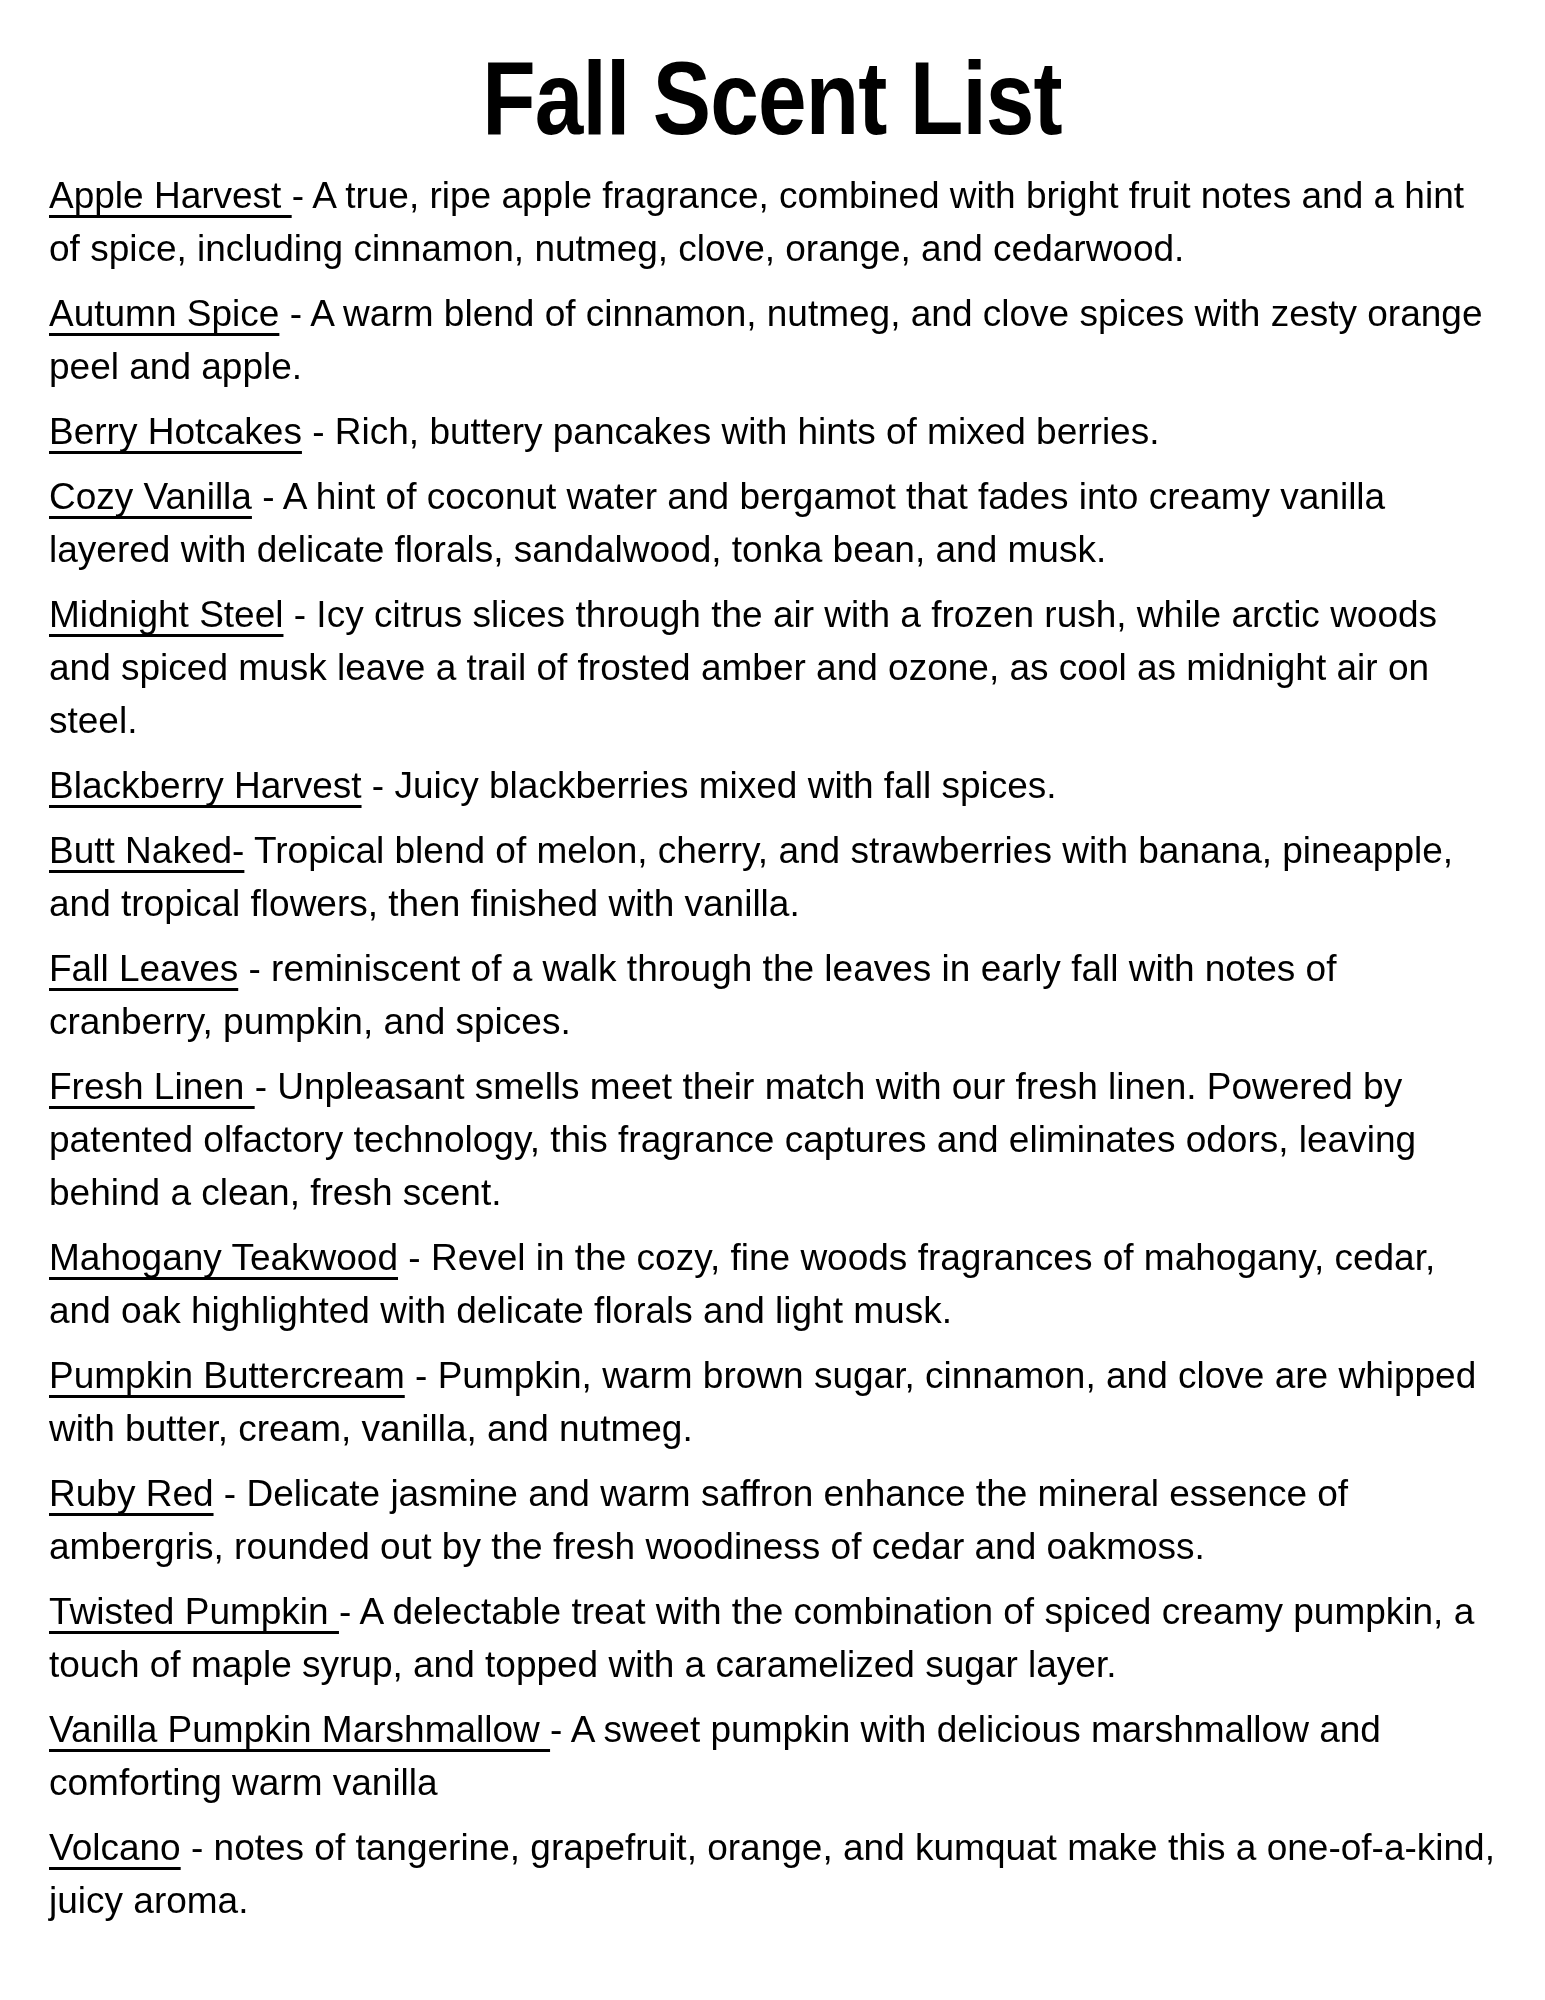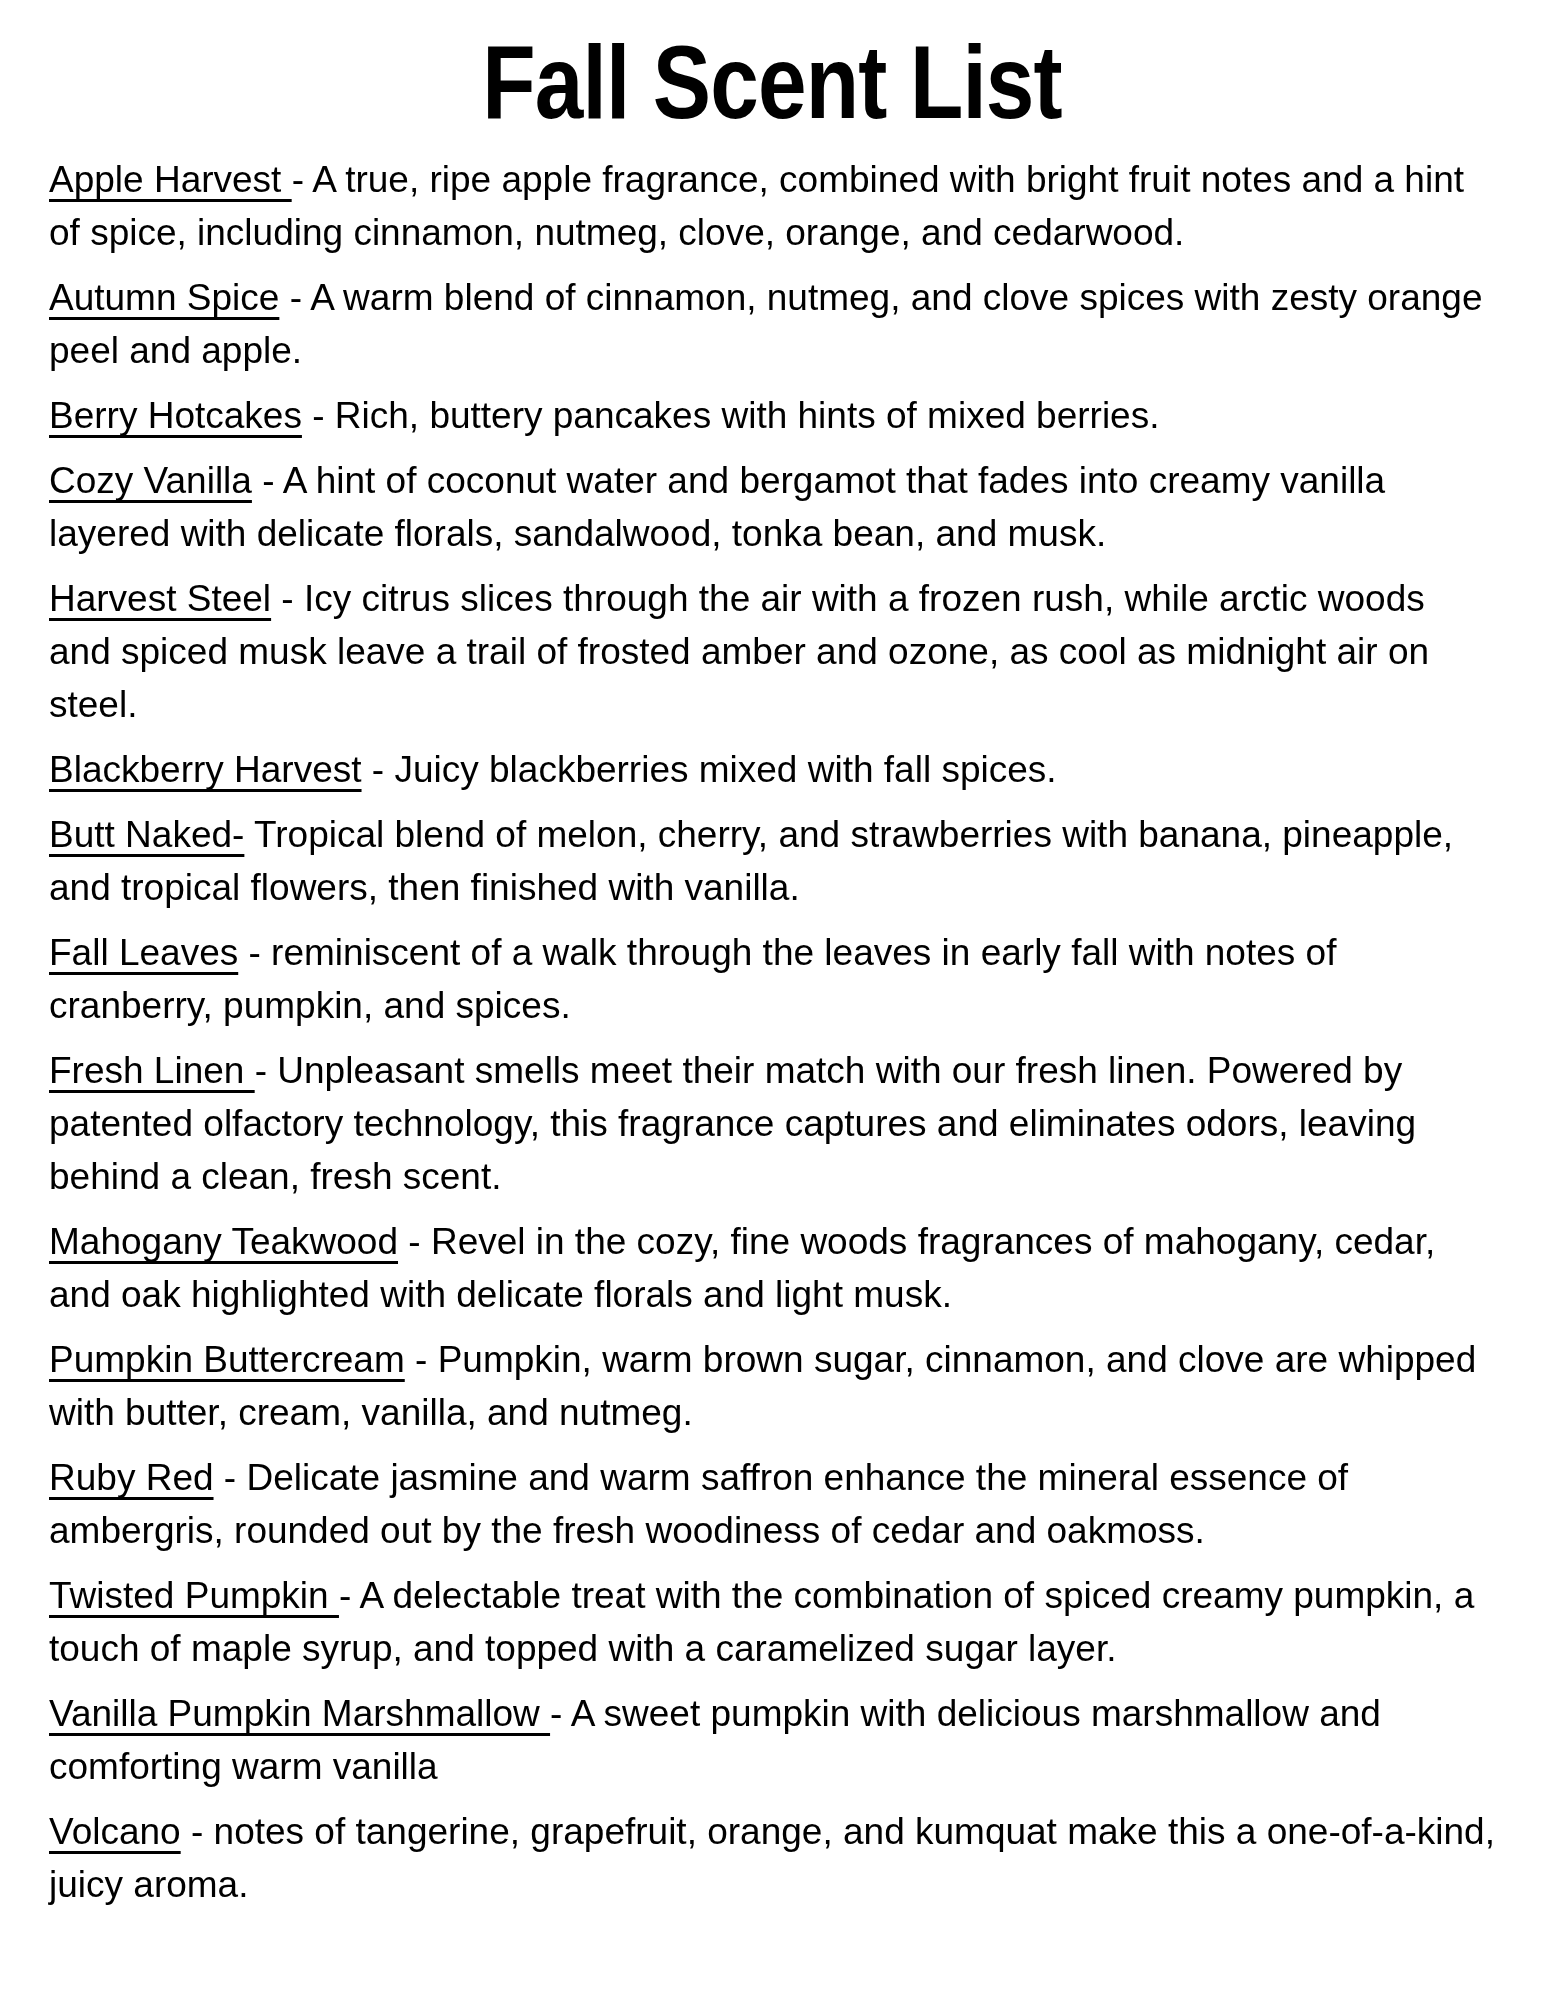--- a/index.html
+++ b/index.html
@@ -9,21 +9,21 @@
   }
   .page {
     position: relative;
     width: 1545px;
     height: 2000px;
     background: #ffffff;
     color: #000000;
     font-family: "Liberation Sans", sans-serif;
     overflow: hidden;
     box-sizing: border-box;
-    padding: 0 37px;
+    padding: 16px 37px;
   }
   .page-title {
     margin: 30px 0 19px 0;
     text-align: center;
     font-size: 104px;
     line-height: 1.0;
     font-weight: 800;
     letter-spacing: -1px;
     white-space: nowrap;
   }
@@ -57,21 +57,21 @@
   <h1 class="page-title"><span class="title-inner">Fall Scent List</span></h1>
 
   <p class="scent"><span class="scent-name">Apple Harvest </span><span class="scent-sep">- </span><span class="scent-desc">A true, ripe apple fragrance, combined with bright fruit notes and a hint of spice, including cinnamon, nutmeg, clove, orange, and cedarwood.</span></p>
 
   <p class="scent"><span class="scent-name">Autumn Spice</span><span class="scent-sep"> - </span><span class="scent-desc">A warm blend of cinnamon, nutmeg, and clove spices with zesty orange peel and apple.</span></p>
 
   <p class="scent"><span class="scent-name">Berry Hotcakes</span><span class="scent-sep"> - </span><span class="scent-desc">Rich, buttery pancakes with hints of mixed berries.</span></p>
 
   <p class="scent"><span class="scent-name">Cozy Vanilla</span><span class="scent-sep"> - </span><span class="scent-desc">A hint of coconut water and bergamot that fades into creamy vanilla layered with delicate florals, sandalwood, tonka bean, and musk.</span></p>
 
-  <p class="scent"><span class="scent-name">Harvest Steel</span><span class="scent-sep"> - </span><span class="scent-desc">Icy citrus slices through the air with a frozen rush, while arctic woods and spiced musk leave a trail of frosted amber and ozone, as cool as midnight air on steel.</span></p>
+  <p class="scent"><span class="scent-name">Midnight Steel</span><span class="scent-sep"> - </span><span class="scent-desc">Icy citrus slices through the air with a frozen rush, while arctic woods and spiced musk leave a trail of frosted amber and ozone, as cool as midnight air on steel.</span></p>
 
   <p class="scent"><span class="scent-name">Blackberry Harvest</span><span class="scent-sep"> - </span><span class="scent-desc">Juicy blackberries mixed with fall spices.</span></p>
 
   <p class="scent"><span class="scent-name">Butt Naked-</span><span class="scent-sep"> </span><span class="scent-desc">Tropical blend of melon, cherry, and strawberries with banana, pineapple, and tropical flowers, then finished with vanilla.</span></p>
 
   <p class="scent"><span class="scent-name">Fall Leaves</span><span class="scent-sep"> - </span><span class="scent-desc">reminiscent of a walk through the leaves in early fall with notes of cranberry, pumpkin, and spices.</span></p>
 
   <p class="scent"><span class="scent-name">Fresh Linen </span><span class="scent-sep">- </span><span class="scent-desc">Unpleasant smells meet their match with our fresh linen. Powered by patented olfactory technology, this fragrance captures and eliminates odors, leaving behind a clean, fresh scent.</span></p>
 
   <p class="scent"><span class="scent-name">Mahogany Teakwood</span><span class="scent-sep"> - </span><span class="scent-desc">Revel in the cozy, fine woods fragrances of mahogany, cedar, and oak highlighted with delicate florals and light musk.</span></p>

